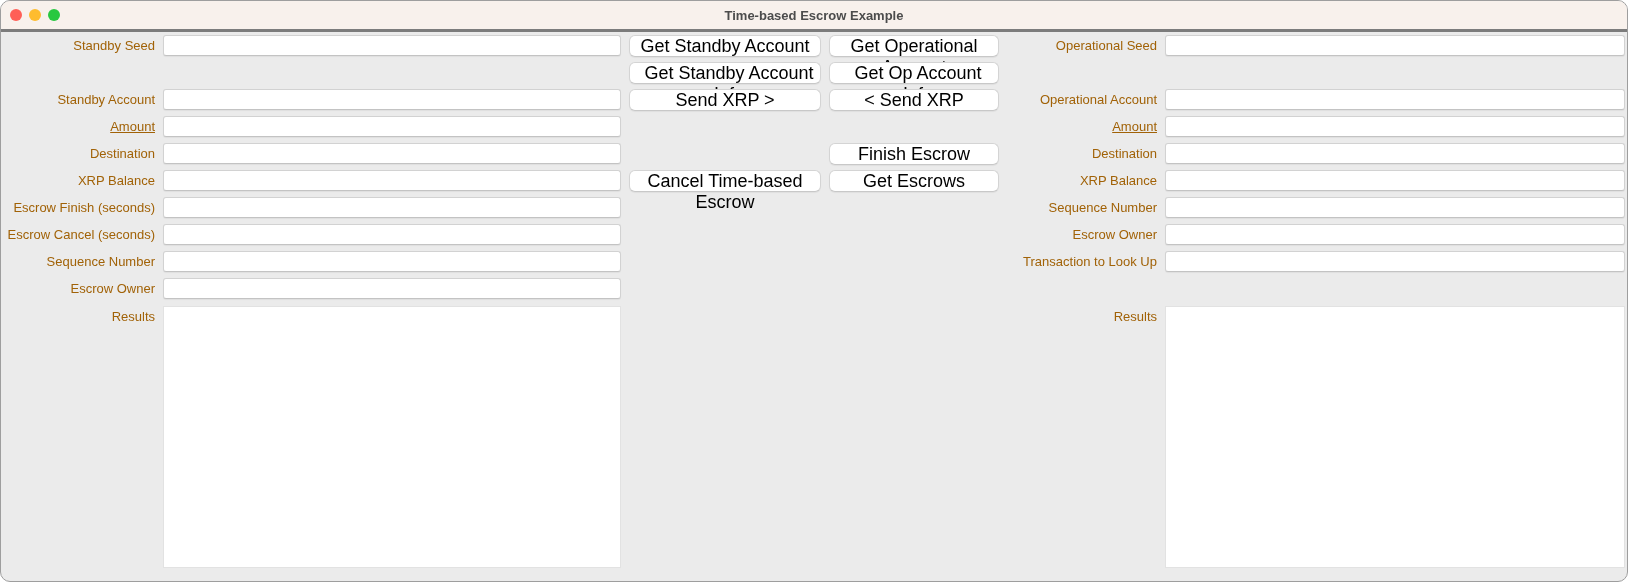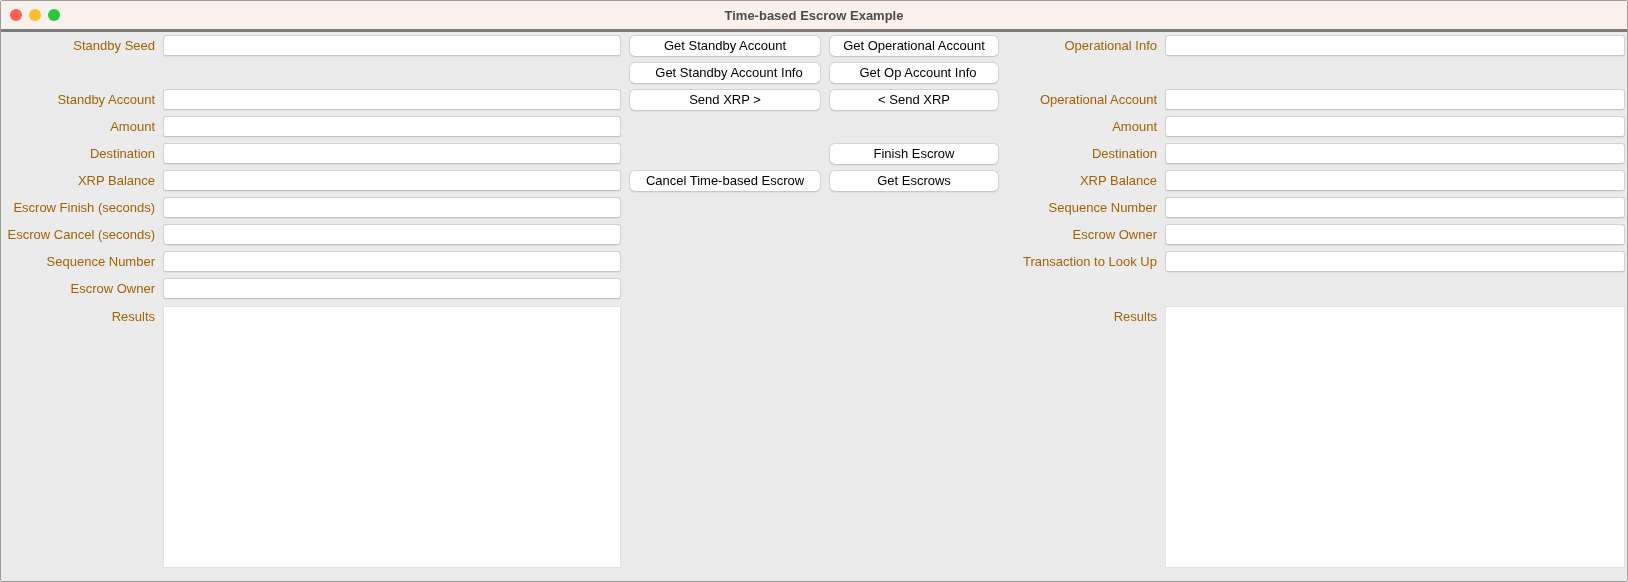--- a/index.html
+++ b/index.html
@@ -1,18 +1,18 @@
 <!DOCTYPE html>
 <html><head>
 <meta charset="utf-8">
 <style>
   html, body { margin: 0; padding: 0; background: #ffffff; font-family: "Liberation Sans", sans-serif; }
   .window {
     width: 1628px; height: 582px; box-sizing: border-box;
-    border: 1px solid #9e9e9e; border-radius: 2px; overflow: hidden;
+    border: 1px solid #9e9e9e; border-radius: 10px; overflow: hidden;
     background: #ebebeb; position: relative;
   }
   .titlebar {
     height: 28px; background: #f8f1ec; position: relative;
     display: flex; align-items: center; justify-content: center;
   }
   .title-text { font-size: 13px; font-weight: bold; color: #4c4c4c; }
   .lights { position: absolute; left: 9px; top: 8px; display: flex; gap: 7px; }
   .light { width: 12px; height: 12px; border-radius: 50%; }
   .divider { height: 3px; background: #7c7c7c; }
@@ -31,31 +31,31 @@
   .lbl-top { align-self: start; padding-top: 7px; }
   .field {
     box-sizing: border-box; height: 21px; align-self: center; width: 100%;
     background: #fff; border: 1px solid #d2d2d2; border-bottom-color: #c3c3c3;
     border-radius: 3px; font-size: 13px; font-family: inherit; padding: 0 5px;
     box-shadow: 0 1px 1px rgba(0,0,0,0.05); outline: none;
   }
   .btn {
     box-sizing: border-box; height: 22px; align-self: center; width: 100%;
     background: #fff; border: 1px solid #d4d4d4; border-bottom-color: #c8c8c8;
-    border-radius: 6px; font-size: 13px; font-family: inherit; color: #000;
+    border-radius: 6px; font-size: 18px; font-family: inherit; color: #000;
     box-shadow: 0 1px 1px rgba(0,0,0,0.05); cursor: default; padding: 0;
   }
   .results {
     box-sizing: border-box; width: 100%; height: 262px; margin-top: 4px;
     background: #fff; border: 1px solid #e2e2e2; resize: none; outline: none;
     font-size: 13px; font-family: inherit; padding: 3px 5px;
   }
   .c1 { grid-column: 1; } .c2 { grid-column: 2; } .c3 { grid-column: 3; }
   .c4 { grid-column: 4; } .c5 { grid-column: 5; } .c6 { grid-column: 6; }
-  .r1 { grid-row: 1; } .r2 { grid-row: 2; padding-left: 8px; } .r3 { grid-row: 3; } .r4 { grid-row: 4; }
+  .r1 { grid-row: 1; } .r2 { grid-row: 2; padding-left: 8px; } .r3 { grid-row: 3; } .r4 { grid-row: 4; text-decoration: underline; }
   .r5 { grid-row: 5; } .r6 { grid-row: 6; } .r7 { grid-row: 7; text-align: right; } .r8 { grid-row: 8; }
   .r9 { grid-row: 9; } .r10 { grid-row: 10; } .r11 { grid-row: 11; }
 </style>
 </head>
 <body>
 
 <div class="window">
   <div class="titlebar">
     <div class="lights">
       <div class="light" style="background:#ff5f57"></div>
@@ -65,21 +65,21 @@
     <div class="title-text">Time-based Escrow Example</div>
   </div>
   <div class="divider"></div>
 
   <div class="content">
 
     <div class="lbl c1 r1">Standby Seed</div>
     <input class="field c2 r1" type="text" value="" style="">
     <button class="btn c3 r1">Get Standby Account</button>
     <button class="btn c4 r1">Get Operational Account</button>
-    <div class="lbl c5 r1">Operational Info</div>
+    <div class="lbl c5 r1">Operational Seed</div>
     <input class="field c6 r1" type="text" value="" style="">
 
     <button class="btn c3 r2">Get Standby Account Info</button>
     <button class="btn c4 r2">Get Op Account Info</button>
 
     <div class="lbl c1 r3">Standby Account</div>
     <input class="field c2 r3" type="text" value="" style="">
     <button class="btn c3 r3">Send XRP &gt;</button>
     <button class="btn c4 r3">&lt; Send XRP</button>
     <div class="lbl c5 r3">Operational Account</div>

